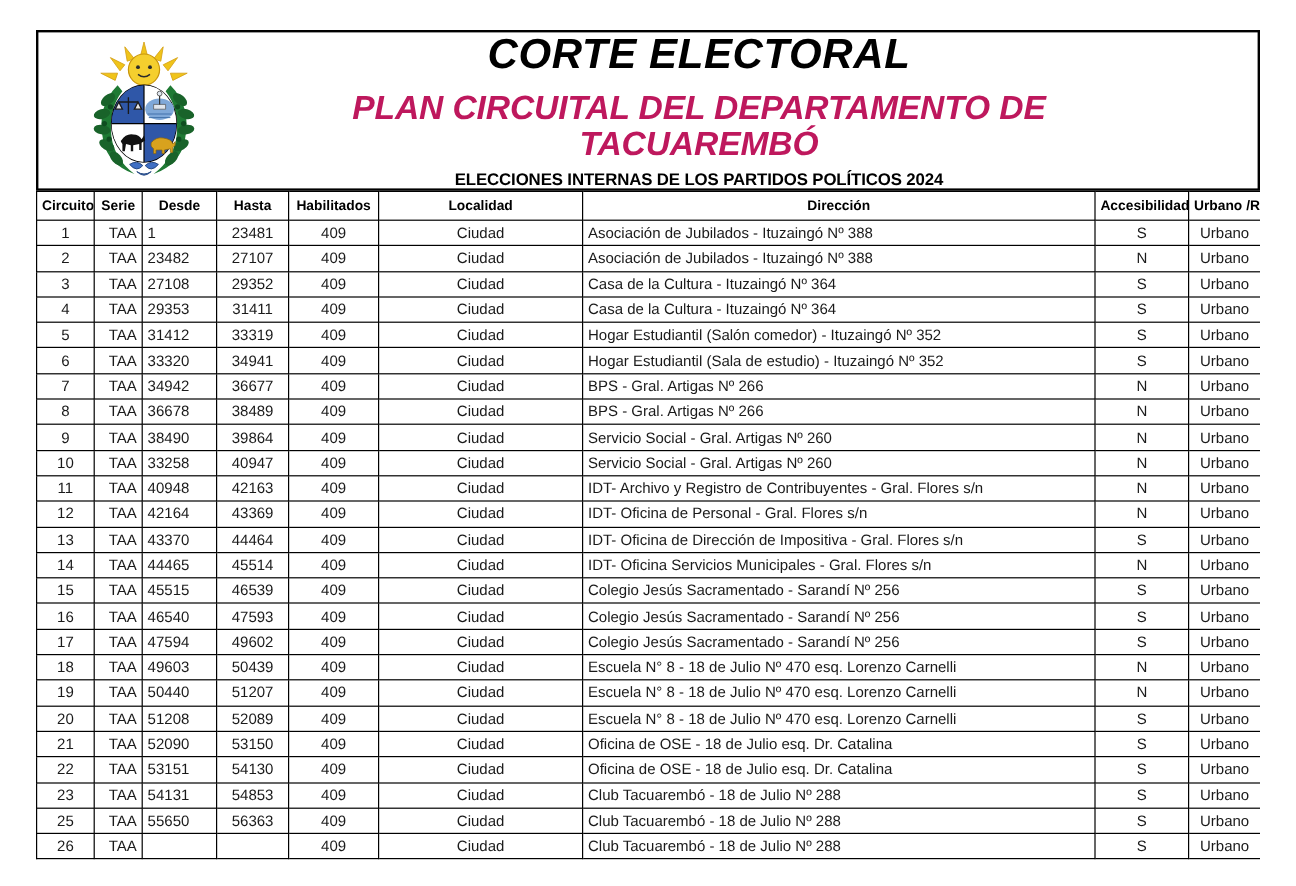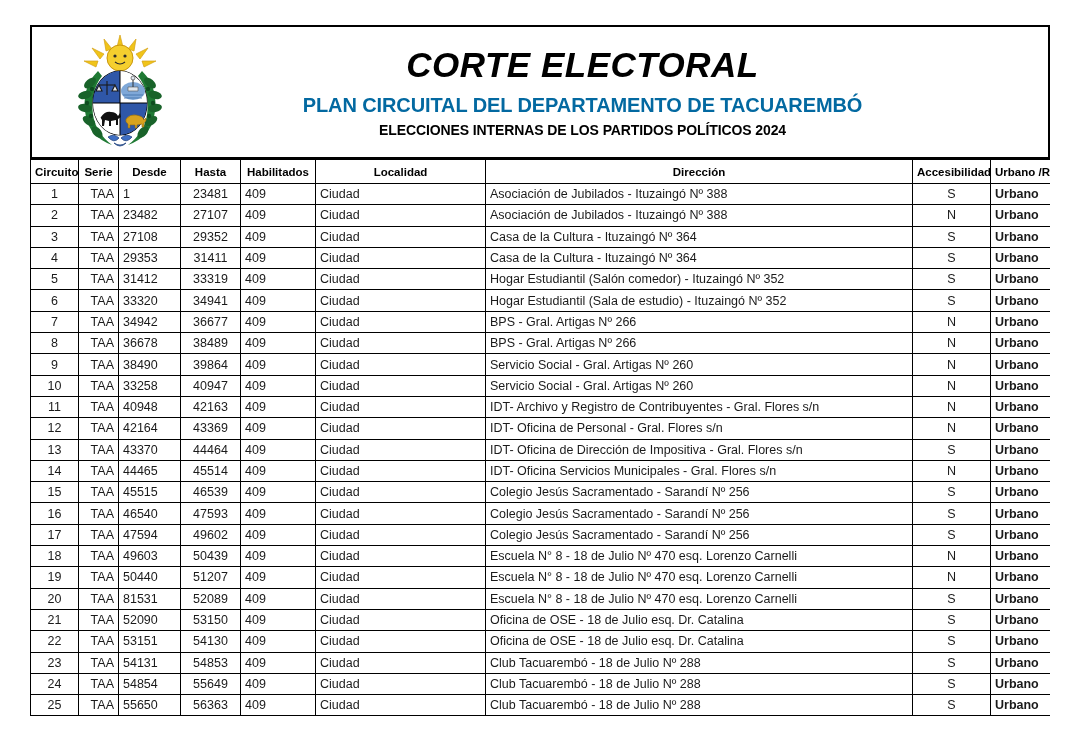--- a/index.html
+++ b/index.html
@@ -42,25 +42,26 @@
   }
   .title-main {
     font-size: 35px;
     font-weight: bold;
     font-style: italic;
     letter-spacing: 0.5px;
     color: #000;
     margin-bottom: 11px;
   }
   .title-sub {
-    font-size: 20px;
+    font-size: 28px;
     font-weight: bold;
-    color: #0369a1;
+    color: #be185d;
     letter-spacing: -0.1px;
     margin-bottom: 7px;
+    font-style: italic;
   }
   .title-sub2 {
     font-size: 14px;
     font-weight: bold;
     color: #000;
     letter-spacing: -0.1px;
   }
 
   
   .table-wrap {
@@ -91,25 +92,25 @@
     height: 24px;
     border-width: 1.6px;
     color: #000;
   }
   table.grid td { border-width: 1.2px; }
 
   .c-circuito { width: 48px;  text-align: center; }
   .c-serie    { width: 40px;  text-align: right; }
   .c-desde    { width: 62px;  text-align: left; }
   .c-hasta    { width: 60px;  text-align: center; }
-  .c-hab      { width: 75px;  text-align: left; padding-right: 7px; }
-  .c-local    { width: 170px; text-align: left; }
+  .c-hab      { width: 75px;  text-align: center; padding-right: 7px; }
+  .c-local    { width: 170px; text-align: center; }
   .c-dir      { width: 427px; text-align: left; padding-left: 5px; }
   .c-acces    { width: 78px;  text-align: center; }
-  .c-ur       { width: 60px;  text-align: left; padding-left: 5px; font-weight: bold; }
+  .c-ur       { width: 60px;  text-align: center; padding-left: 5px; }
 
   th.c-serie, th.c-desde, th.c-hasta, th.c-hab, th.c-dir, th.c-ur { text-align: center; }
   th.c-ur { padding-left: 2px; padding-right: 2px; }
 </style>
 </head>
 <body>
 
 <div id="page">
 
   <div class="header-band">
@@ -424,21 +425,21 @@
             <td class="c-hasta">51207</td>
             <td class="c-hab">409</td>
             <td class="c-local">Ciudad</td>
             <td class="c-dir">Escuela N° 8 - 18 de Julio Nº 470 esq. Lorenzo Carnelli</td>
             <td class="c-acces">N</td>
             <td class="c-ur">Urbano</td>
           </tr>
           <tr>
             <td class="c-circuito">20</td>
             <td class="c-serie">TAA</td>
-            <td class="c-desde">81531</td>
+            <td class="c-desde">51208</td>
             <td class="c-hasta">52089</td>
             <td class="c-hab">409</td>
             <td class="c-local">Ciudad</td>
             <td class="c-dir">Escuela N° 8 - 18 de Julio Nº 470 esq. Lorenzo Carnelli</td>
             <td class="c-acces">S</td>
             <td class="c-ur">Urbano</td>
           </tr>
           <tr>
             <td class="c-circuito">21</td>
             <td class="c-serie">TAA</td>
@@ -466,35 +467,35 @@
             <td class="c-serie">TAA</td>
             <td class="c-desde">54131</td>
             <td class="c-hasta">54853</td>
             <td class="c-hab">409</td>
             <td class="c-local">Ciudad</td>
             <td class="c-dir">Club Tacuarembó - 18 de Julio Nº 288</td>
             <td class="c-acces">S</td>
             <td class="c-ur">Urbano</td>
           </tr>
           <tr>
-            <td class="c-circuito">24</td>
-            <td class="c-serie">TAA</td>
-            <td class="c-desde">54854</td>
-            <td class="c-hasta">55649</td>
-            <td class="c-hab">409</td>
-            <td class="c-local">Ciudad</td>
-            <td class="c-dir">Club Tacuarembó - 18 de Julio Nº 288</td>
-            <td class="c-acces">S</td>
-            <td class="c-ur">Urbano</td>
-          </tr>
-          <tr>
             <td class="c-circuito">25</td>
             <td class="c-serie">TAA</td>
             <td class="c-desde">55650</td>
             <td class="c-hasta">56363</td>
+            <td class="c-hab">409</td>
+            <td class="c-local">Ciudad</td>
+            <td class="c-dir">Club Tacuarembó - 18 de Julio Nº 288</td>
+            <td class="c-acces">S</td>
+            <td class="c-ur">Urbano</td>
+          </tr>
+          <tr>
+            <td class="c-circuito">26</td>
+            <td class="c-serie">TAA</td>
+            <td class="c-desde"></td>
+            <td class="c-hasta"></td>
             <td class="c-hab">409</td>
             <td class="c-local">Ciudad</td>
             <td class="c-dir">Club Tacuarembó - 18 de Julio Nº 288</td>
             <td class="c-acces">S</td>
             <td class="c-ur">Urbano</td>
           </tr>
         </tbody>
     </table>
   </div>
 

